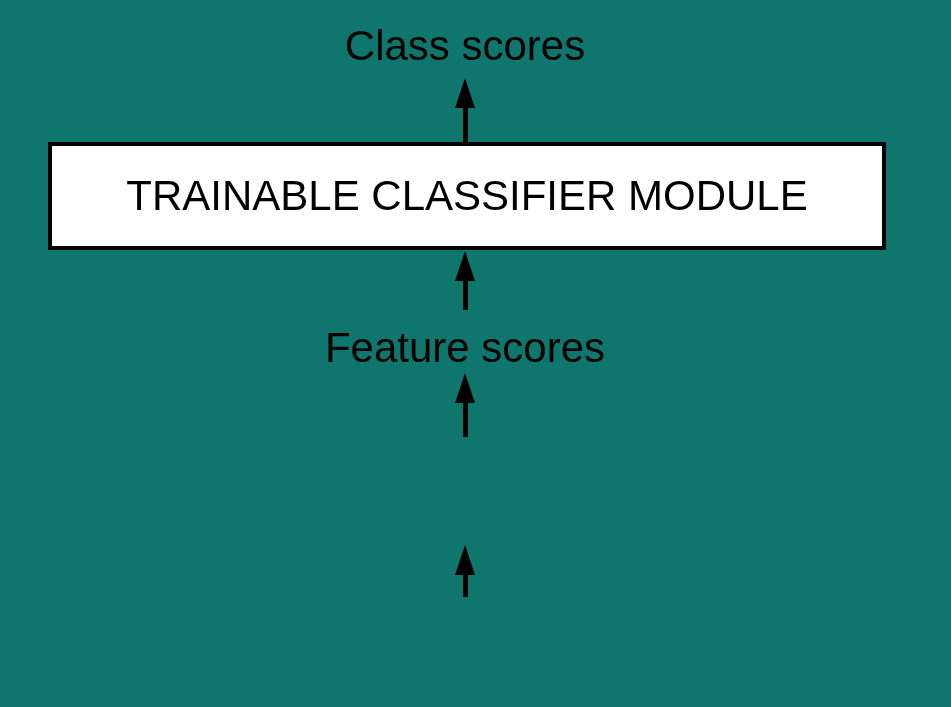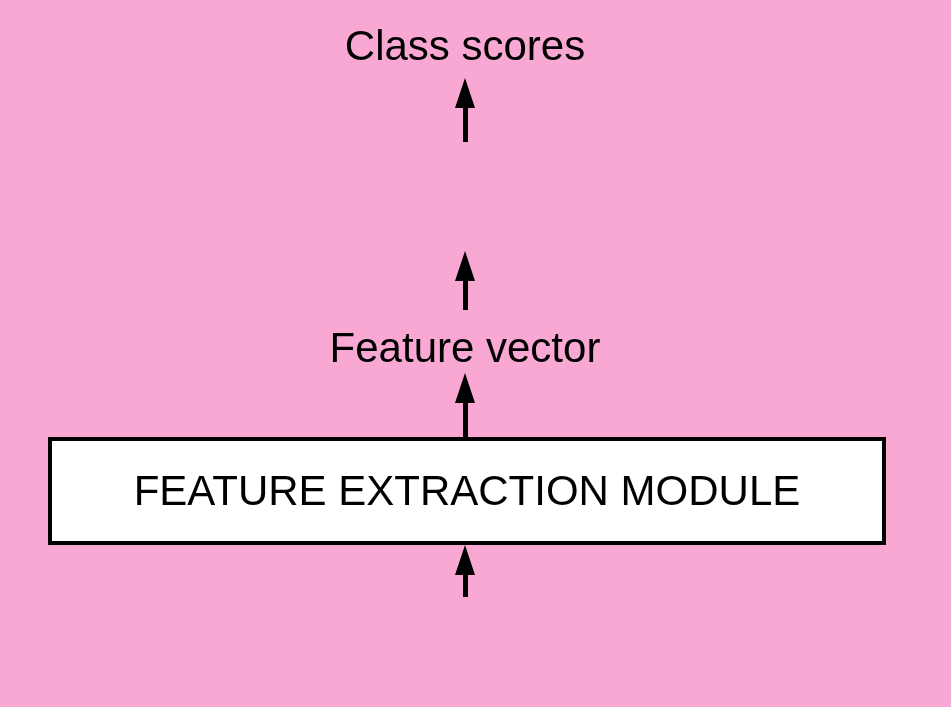--- a/index.html
+++ b/index.html
@@ -4,21 +4,21 @@
 <style>
   html, body {
     margin: 0;
     padding: 0;
     background: #ffffff;
   }
   .canvas {
     position: relative;
     width: 951px;
     height: 707px;
-    background: #f9a8d4;
+    background: #0f766e;
     color: #000000;
     font-family: "Liberation Sans", sans-serif;
     overflow: hidden;
   }
   .flow-label {
     position: absolute;
     left: 465px;
     transform: translateX(-50%);
     font-size: 42px;
     line-height: 48px;
@@ -69,36 +69,36 @@
 
 <div class="canvas">
 
   <div class="flow-label" style="top: 22px;">Class scores</div>
 
   <div class="arrow" style="top: 78px; height: 64px;">
     <div class="arrow-head"></div>
     <div class="arrow-shaft"></div>
   </div>
 
+  <div class="module-box" style="top: 142px;">
+    <span class="module-label">TRAINABLE CLASSIFIER MODULE</span>
+  </div>
 
   <div class="arrow" style="top: 251px; height: 59px;">
     <div class="arrow-head"></div>
     <div class="arrow-shaft"></div>
   </div>
 
-  <div class="flow-label" style="top: 324px;">Feature vector</div>
+  <div class="flow-label" style="top: 324px;">Feature scores</div>
 
   <div class="arrow" style="top: 373px; height: 64px;">
     <div class="arrow-head"></div>
     <div class="arrow-shaft"></div>
   </div>
 
-  <div class="module-box" style="top: 437px;">
-    <span class="module-label">FEATURE EXTRACTION MODULE</span>
-  </div>
 
   <div class="arrow" style="top: 545px; height: 52px;">
     <div class="arrow-head"></div>
     <div class="arrow-shaft"></div>
   </div>
 
 
 </div>
 
 </body></html>

